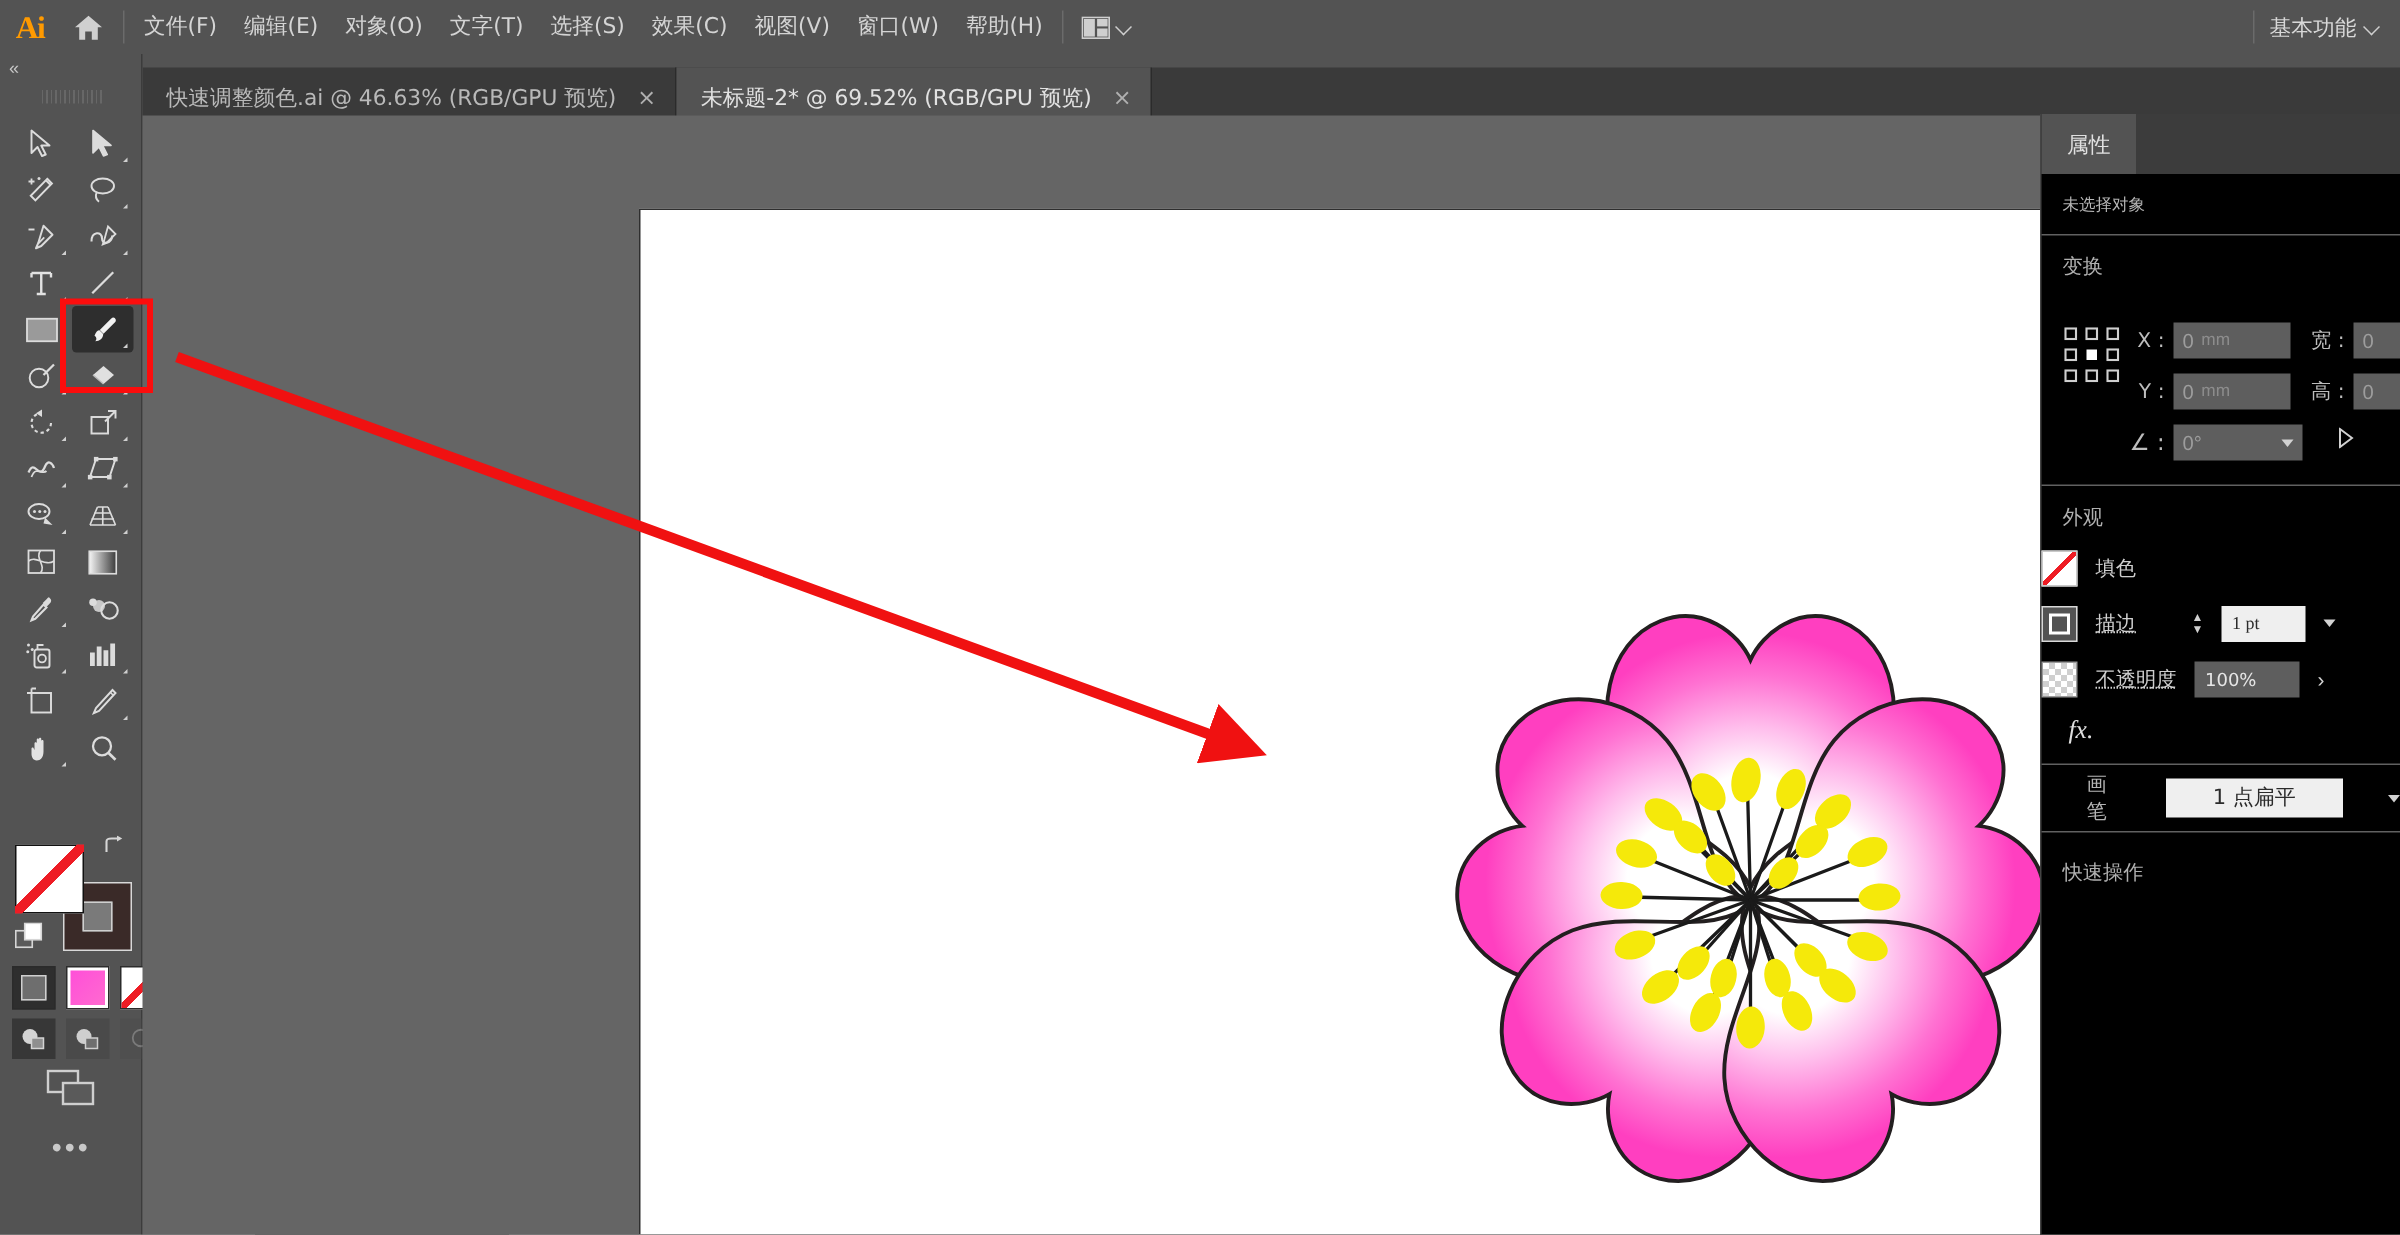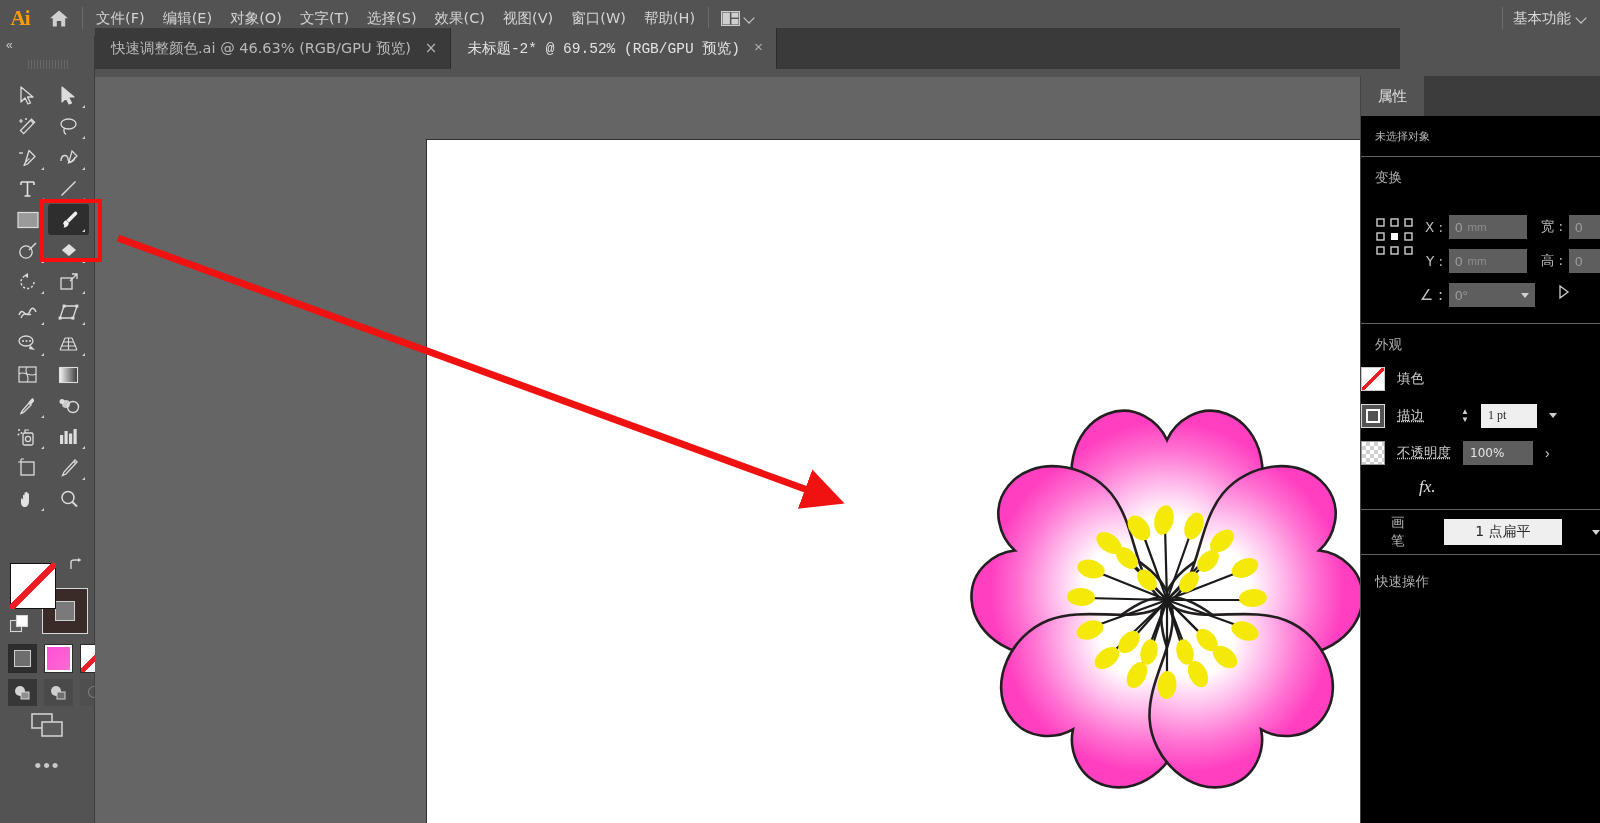--- a/index.html
+++ b/index.html
@@ -43,30 +43,30 @@
   .chev { display: inline-block; width: 9px; height: 9px; position: relative; }
   .chev::after {
     content: ""; position: absolute; left: 0; top: 0;
     width: 7px; height: 7px;
     border-right: 1.6px solid #cfcfcf; border-bottom: 1.6px solid #cfcfcf;
     transform: rotate(45deg);
   }
 
   
   .tabbar {
-    position: absolute; left: 95px; top: 28px; width: 1305px; height: 41px;
+    position: absolute; left: 95px; top: 45px; width: 1505px; height: 41px;
     background: #3a3a3a; display: flex; align-items: flex-end;
   }
   .tab {
     height: 41px; display: flex; align-items: center; padding: 0 13px 0 16px;
     font-size: 14.5px; color: #b9b9b9; white-space: nowrap;
     border-right: 1px solid #2b2b2b;
     font-family: "DejaVu Sans", "Liberation Sans", sans-serif;
   }
-  .tab.active { background: #535353; color: #e2e2e2; font-family: Liberation Mono, monospace; }
+  .tab.active { background: #535353; color: #e2e2e2; }
   .tab .tab-close {
     margin-left: 14px; font-size: 15px; color: #b0b0b0; line-height: 1;
   }
 
   
   .toolbar {
     position: absolute; left: 0; top: 36px; width: 95px; height: 787px;
     background: #535353; border-right: 1px solid #3c3c3c;
   }
   .tb-header { height: 22px; position: relative; }
@@ -232,21 +232,21 @@
   .stepper span { font-size: 8px; color:#d0d0d0; line-height:6px; }
   .val-field {
     height: 24px; background: #efefef; color:#2b2b2b; font-size: 12px;
     display:flex; align-items:center; padding: 0 7px; min-width: 54px;
     font-family:"Liberation Serif", serif;
   }
   .val-field.dark { background:#5e5e5e; color:#e6e6e6; font-family:"DejaVu Sans",sans-serif;}
   .caret-d { width:0;height:0;border-left:4.5px solid transparent;border-right:4.5px solid transparent;border-top:5px solid #d2d2d2; }
   .arrow-r { color:#d2d2d2; font-size: 14px; }
   .fx-row { padding: 6px 0 12px 18px; color:#e0e0e0; font-size:17px;
-            font-family:"Liberation Serif", serif; font-style: italic; margin-left: 40px;}
+            font-family:"Liberation Serif", serif; font-style: italic;}
   .brush-row { display:flex; align-items:center; height:44px; padding-left:30px; gap:30px; }
   .brush-lbl { color:#b4b4b4; font-size:13.5px; font-family:"DejaVu Sans",sans-serif;}
   .brush-field {
     width: 140px; height: 26px; background:#efefef; color:#2b2b2b;
     display:flex; align-items:center; justify-content:center; font-size:14px;
     font-family:"DejaVu Sans", sans-serif;
   }
 </style>
 </head>
 <body>

